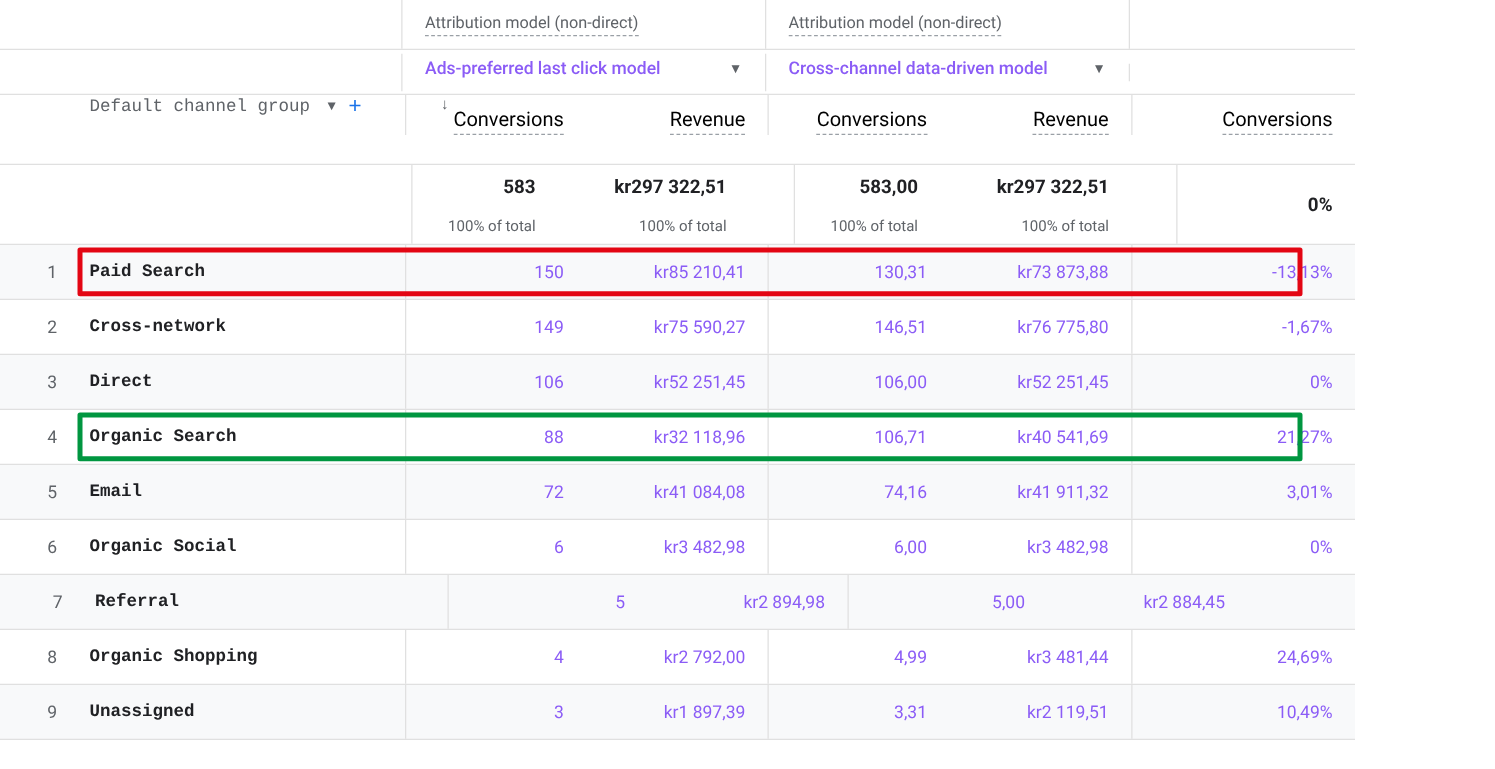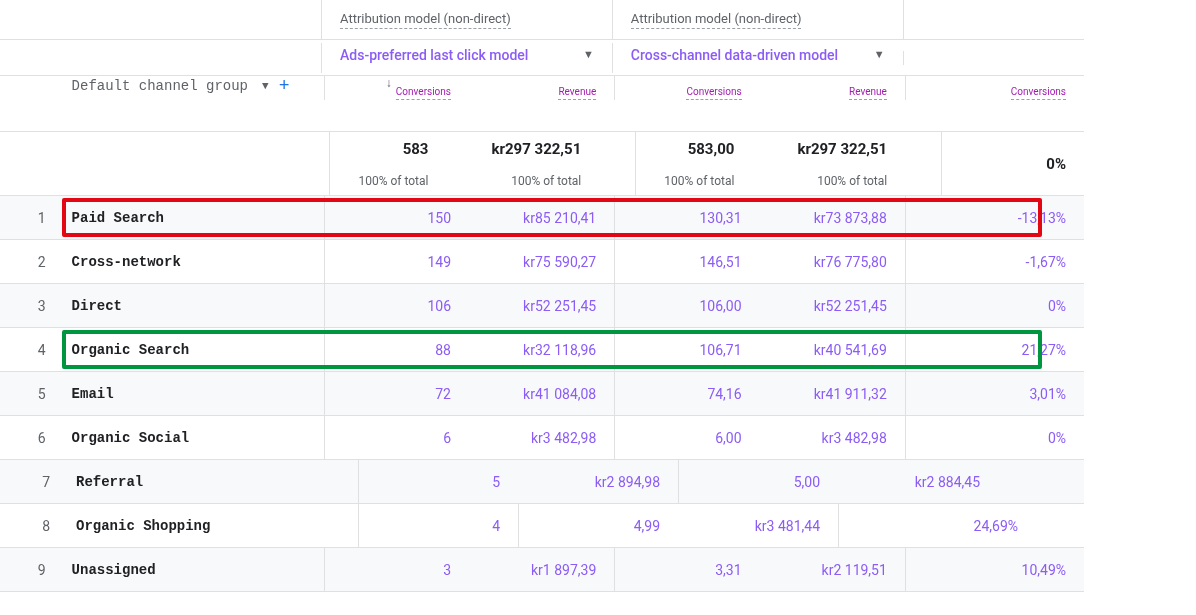--- a/index.html
+++ b/index.html
@@ -40,21 +40,21 @@
   .ghdr-label { color:#5f6368; font-size:13px; border-bottom:1px dashed #9aa0a6; padding-bottom:2px;}
   .dropdown { display:flex; align-items:center; justify-content:space-between; padding:4px 0; cursor:pointer;}
   .dropdown .dd-label { font-weight:500; color:#8b5cf6;}
   .chev { color:#5f6368; font-size:11px; margin-left:8px;}
 
   .dim-hdr { display:flex; align-items:center; color:#5f6368; }
   .dim-hdr .txt { margin-right:6px; }
   .plus { color:#1a73e8; font-size:18px; font-weight:400; margin-left:10px; cursor:pointer;}
   .arrow-down { font-size:12px; margin-right:4px; color:#5f6368;}
 
-  .mhdr { color:#a21caf; font-size:10px; border-bottom:1px dashed #9aa0a6; padding-bottom:2px; margin-top:10px;}
+  .mhdr { color:#000000; font-size:16px; border-bottom:1px dashed #9aa0a6; padding-bottom:2px; margin-top:10px;}
   .mhdr-wrap { display:flex; align-items:flex-start; }
 
   .tot-val { font-weight:700; font-size:15px;}
   .tot-sub { color:#5f6368; font-size:12px; margin-top:16px;}
 
   .row.data .c-dim { font-weight:700; }
   .row.data .c-num, .row.data .c-pct { font-weight:400; color:#8b5cf6;text-align:center;}
   .row.data .c-idx { font-weight:400; }
 
   .hl-wrap { position:relative; }
@@ -215,20 +215,21 @@
     <div class="c-num c-sep">5</div>
     <div class="c-num">kr2 894,98</div>
     <div class="c-num c-sep">5,00</div>
     <div class="c-num">kr2 884,45</div>
 
   </div>
       <div class="row data hl-wrap">
     <div class="c-idx">8</div>
     <div class="c-dim">Organic Shopping</div>
     <div class="c-num c-sep">4</div>
+    <div class="c-num">kr2 792,00</div>
     <div class="c-num c-sep">4,99</div>
     <div class="c-num">kr3 481,44</div>
     <div class="c-pct c-sep">24,69%</div>
 
   </div>
       <div class="row data hl-wrap alt">
     <div class="c-idx">9</div>
     <div class="c-dim">Unassigned</div>
     <div class="c-num c-sep">3</div>
     <div class="c-num">kr1 897,39</div>

